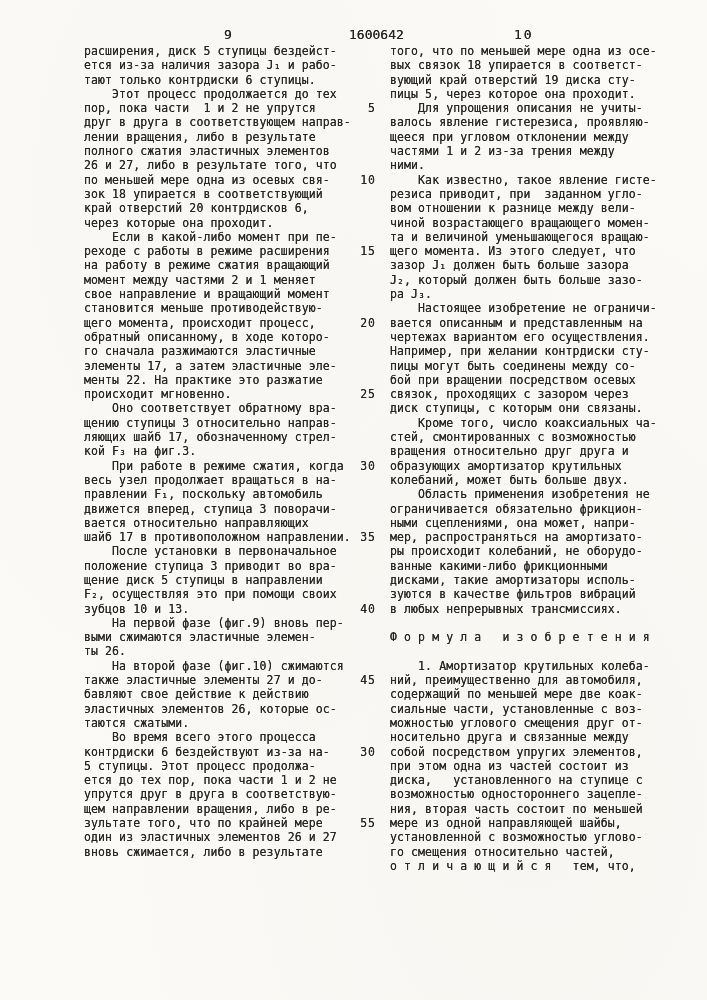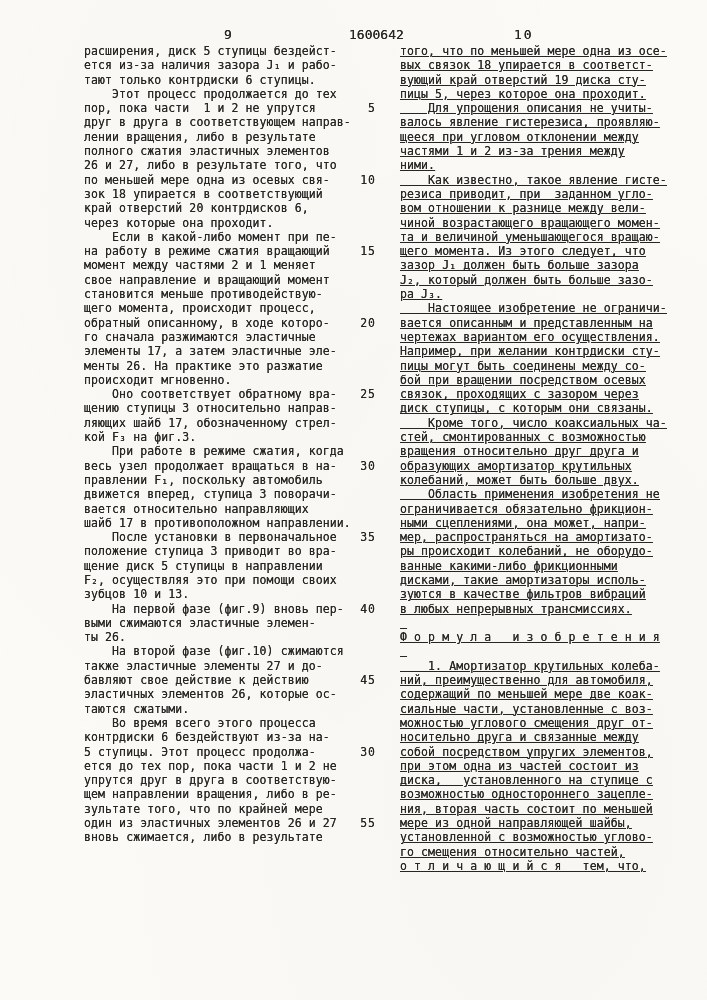--- a/index.html
+++ b/index.html
@@ -31,21 +31,21 @@
   }
   .hdr-left   { left: 224px; }
   .hdr-center { left: 349px; }
   .hdr-right  { left: 514px; letter-spacing: 2px; }
   .col {
     position: absolute;
     top: 44px;
   }
   .col-left  { left: 84px;  width: 272px; }
   .gutter    { left: 340px; width: 36px; text-align: right; }
-  .col-right { left: 400px; width: 280px; text-decoration: underline; }
+  .col-right { left: 390px; width: 280px; }
   .line {
     white-space: pre;
     font-size: 11.5px;
     height: 14.3px;
     line-height: 14.3px;
     letter-spacing: 0.1px;
     text-shadow: 0 0 0.5px rgba(39,38,37,0.85);
   }
   .gutter .line { font-size: 11.5px; letter-spacing: 1px; }
 </style>
@@ -67,29 +67,30 @@
       <div class="line">пор, пока части  1 и 2 не упрутся</div>
       <div class="line">друг в друга в соответствующем направ-</div>
       <div class="line">лении вращения, либо в результате</div>
       <div class="line">полного сжатия эластичных элементов</div>
       <div class="line">26 и 27, либо в результате того, что</div>
       <div class="line">по меньшей мере одна из осевых свя-</div>
       <div class="line">зок 18 упирается в соответствующий</div>
       <div class="line">край отверстий 20 контрдисков 6,</div>
       <div class="line">через которые она проходит.</div>
       <div class="line">    Если в какой-либо момент при пе-</div>
+      <div class="line">реходе с работы в режиме расширения</div>
       <div class="line">на работу в режиме сжатия вращающий</div>
       <div class="line">момент между частями 2 и 1 меняет</div>
       <div class="line">свое направление и вращающий момент</div>
       <div class="line">становится меньше противодействую-</div>
       <div class="line">щего момента, происходит процесс,</div>
       <div class="line">обратный описанному, в ходе которо-</div>
       <div class="line">го сначала разжимаются эластичные</div>
       <div class="line">элементы 17, а затем эластичные эле-</div>
-      <div class="line">менты 26. На практике это разжатие</div>
+      <div class="line">менты 22. На практике это разжатие</div>
       <div class="line">происходит мгновенно.</div>
       <div class="line">    Оно соответствует обратному вра-</div>
       <div class="line">щению ступицы 3 относительно направ-</div>
       <div class="line">ляющих шайб 17, обозначенному стрел-</div>
       <div class="line">кой F₃ на фиг.3.</div>
       <div class="line">    При работе в режиме сжатия, когда</div>
       <div class="line">весь узел продолжает вращаться в на-</div>
       <div class="line">правлении F₁, поскольку автомобиль</div>
       <div class="line">движется вперед, ступица 3 поворачи-</div>
       <div class="line">вается относительно направляющих</div>

